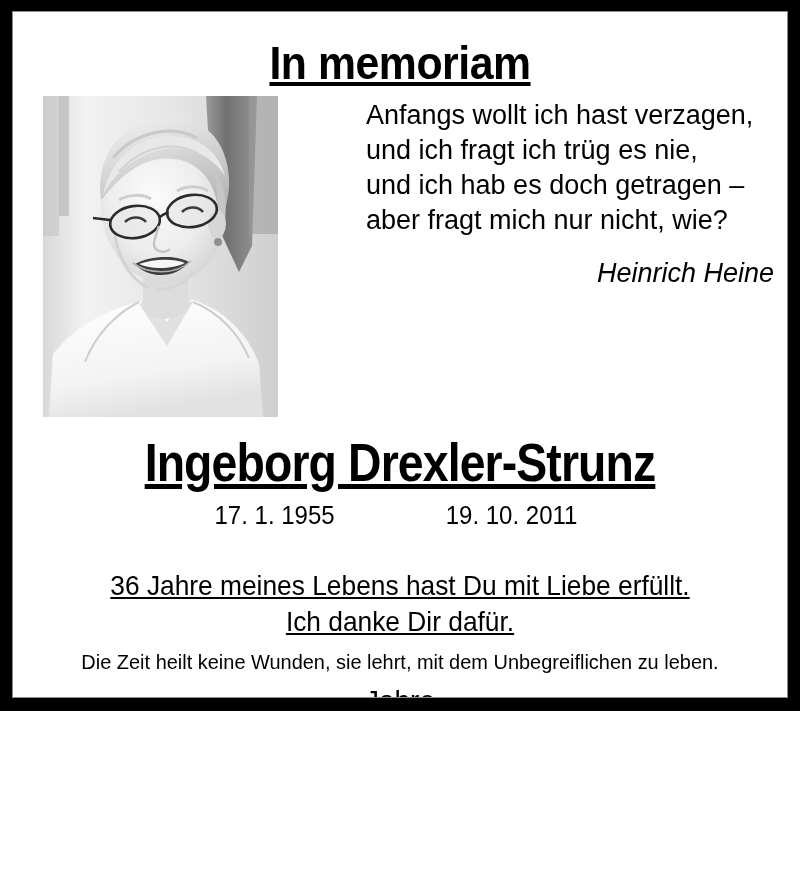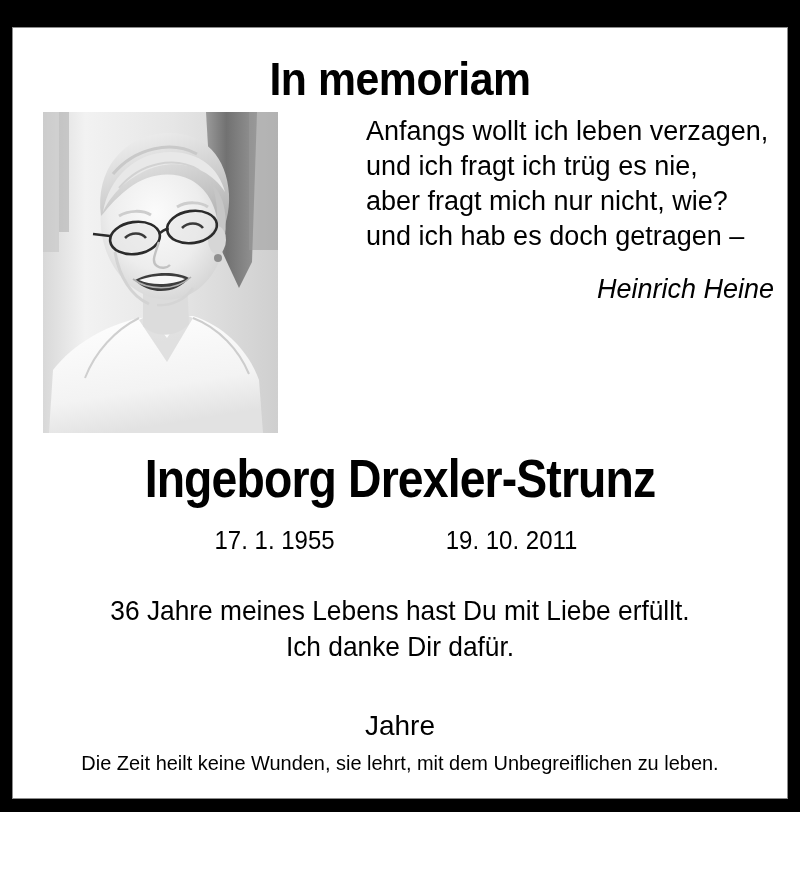--- a/index.html
+++ b/index.html
@@ -14,23 +14,24 @@
     overflow: hidden;
     font-family: "Liberation Sans", sans-serif;
     color: #000000;
   }
 
   
   .notice {
     position: relative;
     box-sizing: border-box;
     width: 800px;
-    height: 812px;
+    height: 711px;
     background: #000000;
-    padding: 27px 12px 13px 12px;
+    padding: 11px 12px 13px 12px;
+    text-decoration: underline;
   }
   .notice-inner {
     position: relative;
     box-sizing: border-box;
     width: 100%;
     height: 100%;
     background: #ffffff;
     border: 1px solid #8c8c8c;
     overflow: hidden;
   }
@@ -102,21 +103,21 @@
     letter-spacing: -1px;
     white-space: nowrap;
     transform: scaleX(0.875);
     transform-origin: center center;
   }
 
   
   .dates {
     position: relative;
     height: 38px;
-    margin-top: 17px;
+    margin-top: 8px;
   }
   .date {
     position: absolute;
     top: 0;
     font-size: 25px;
     line-height: 30px;
     white-space: nowrap;
     transform: scaleX(0.96);
   }
   .date.birth { left: 199px; }
@@ -243,24 +244,24 @@
           <path d="M92 168 C106 160 132 158 146 166 C134 182 106 184 92 168 Z" fill="#3d3d3d"></path>
           <path d="M96 168 C110 163 130 162 142 167 C130 173 108 174 96 168 Z" fill="#f7f7f7"></path>
           <path d="M90 167 C104 178 132 180 148 165" fill="none" stroke="#b0b0b0" stroke-width="1.6"></path>
 
           <path d="M72 140 C76 164 88 184 106 192" fill="none" stroke="#d3d3d3" stroke-width="3"></path>
           <path d="M150 176 C142 188 128 194 114 193" fill="none" stroke="#d5d5d5" stroke-width="2.6"></path>
         </svg>
       </div>
 
       <div class="poem">
-        <div class="poem-line">Anfangs wollt ich leben verzagen,</div>
+        <div class="poem-line">Anfangs wollt ich hast verzagen,</div>
         <div class="poem-line">und ich fragt ich trüg es nie,</div>
+        <div class="poem-line">und ich hab es doch getragen –</div>
         <div class="poem-line">aber fragt mich nur nicht, wie?</div>
-        <div class="poem-line">und ich hab es doch getragen –</div>
         <div class="poem-author">Heinrich Heine</div>
       </div>
 
     </div>
 
     <h2 class="deceased-name">Ingeborg Drexler-Strunz</h2>
 
     <div class="dates">
       <span class="date birth">17. 1. 1955</span>
       <span class="date death">19. 10. 2011</span>

